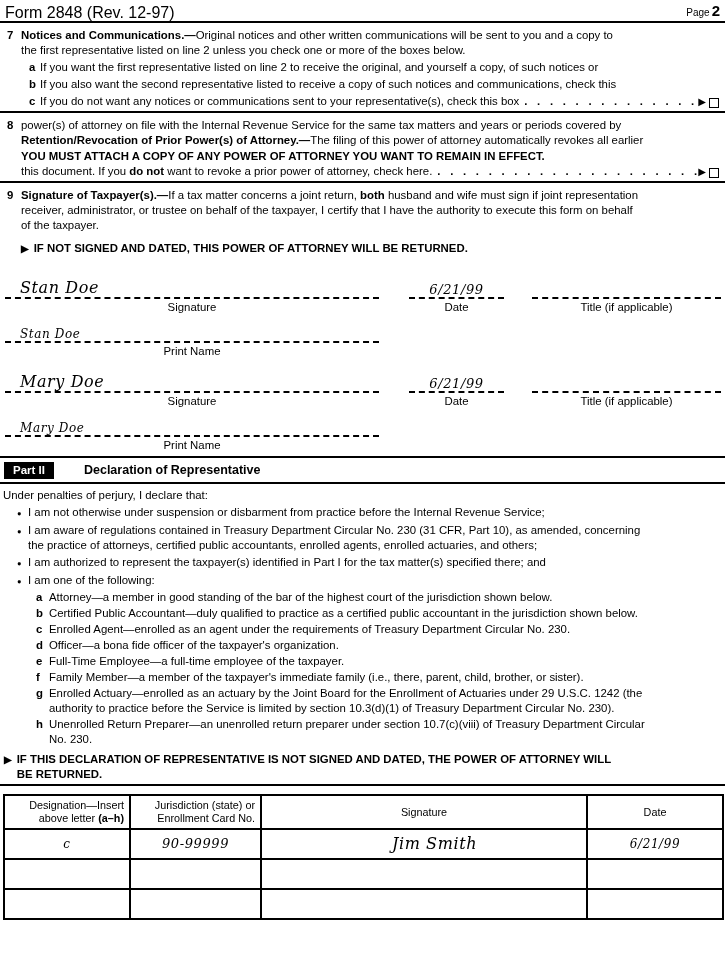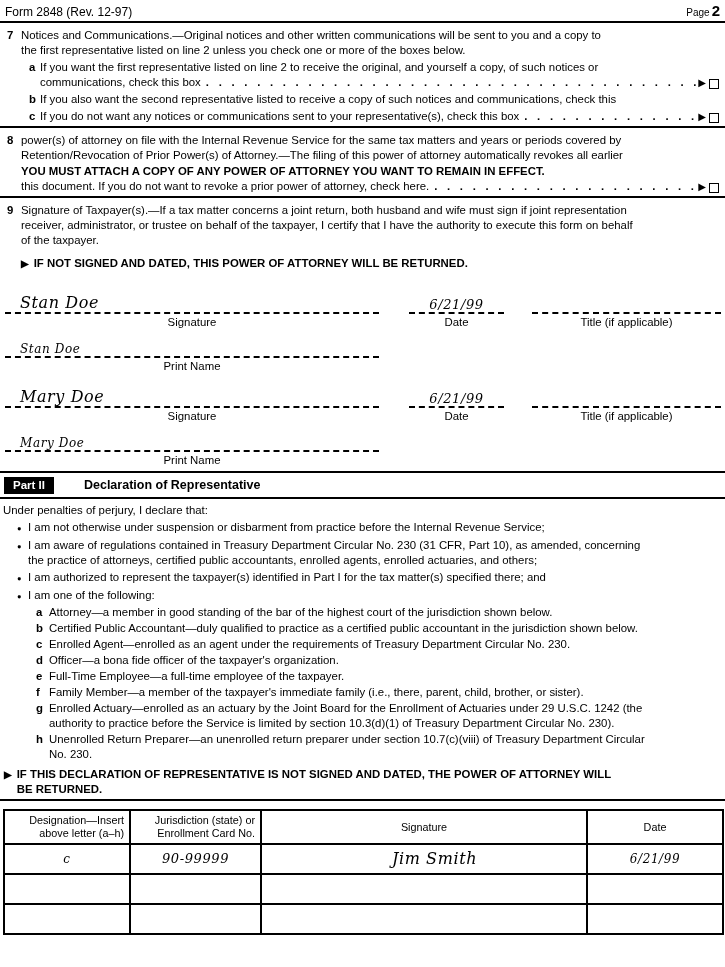--- a/index.html
+++ b/index.html
@@ -3,26 +3,26 @@
 <meta charset="utf-8">
 <style>
   * { margin:0; padding:0; box-sizing:border-box; }
   html,body { background:#fff; }
   body {
     width:725px; height:967px; overflow:hidden; position:relative;
     font-family:"Liberation Sans", sans-serif;
     font-size:11.4px; line-height:15px; color:#000;
     -webkit-font-smoothing:antialiased;
   }
-  .bold { font-weight:normal; }
+  .bold { font-weight:bold; }
   .rule { border:0; border-top:2.6px solid #000; }
 
   
   .topbar { display:flex; justify-content:space-between; align-items:flex-end; padding:3px 5px 1px 5px; }
-  .form-id { font-size:12px; }
+  .form-id { font-size:16px; }
   .page-wrap { font-size:10px; }
   .page-no { font-size:15px; font-weight:bold; margin-left:2px; }
 
   
   .sec { display:flex; padding:5px 6px 2px 7px; }
   .sec-num { flex:none; width:14px; font-weight:bold; }
   .sec-body { flex:1; min-width:0; }
   .ln { min-height:15px; }
   .optional:empty { display:none; }
 
@@ -97,26 +97,20 @@
 <div class="sec">
   <div class="sec-num">7</div>
   <div class="sec-body">
     <div class="ln"><span class="bold">Notices and Communications.—</span><span>Original notices and other written communications will be sent to you and a copy to</span></div>
     <div class="ln">the first representative listed on line 2 unless you check one or more of the boxes below.</div>
 
     <div class="subitem">
       <span class="sub-ltr">a</span>
       <div class="sub-body">
         <div class="ln optional">If you want the first representative listed on line 2 to receive the original, and yourself a copy, of such notices or</div>
-        <div class="ln leaderline">
-          <span class="leader-text">communications, check this box</span>
-          <span class="dots"></span>
-          <span class="arrow"></span>
-          <span class="cbox"></span>
-        </div>
       </div>
     </div>
 
     <div class="subitem">
       <span class="sub-ltr">b</span>
       <div class="sub-body">
         <div class="ln optional">If you also want the second representative listed to receive a copy of such notices and communications, check this</div>
       </div>
     </div>
 

